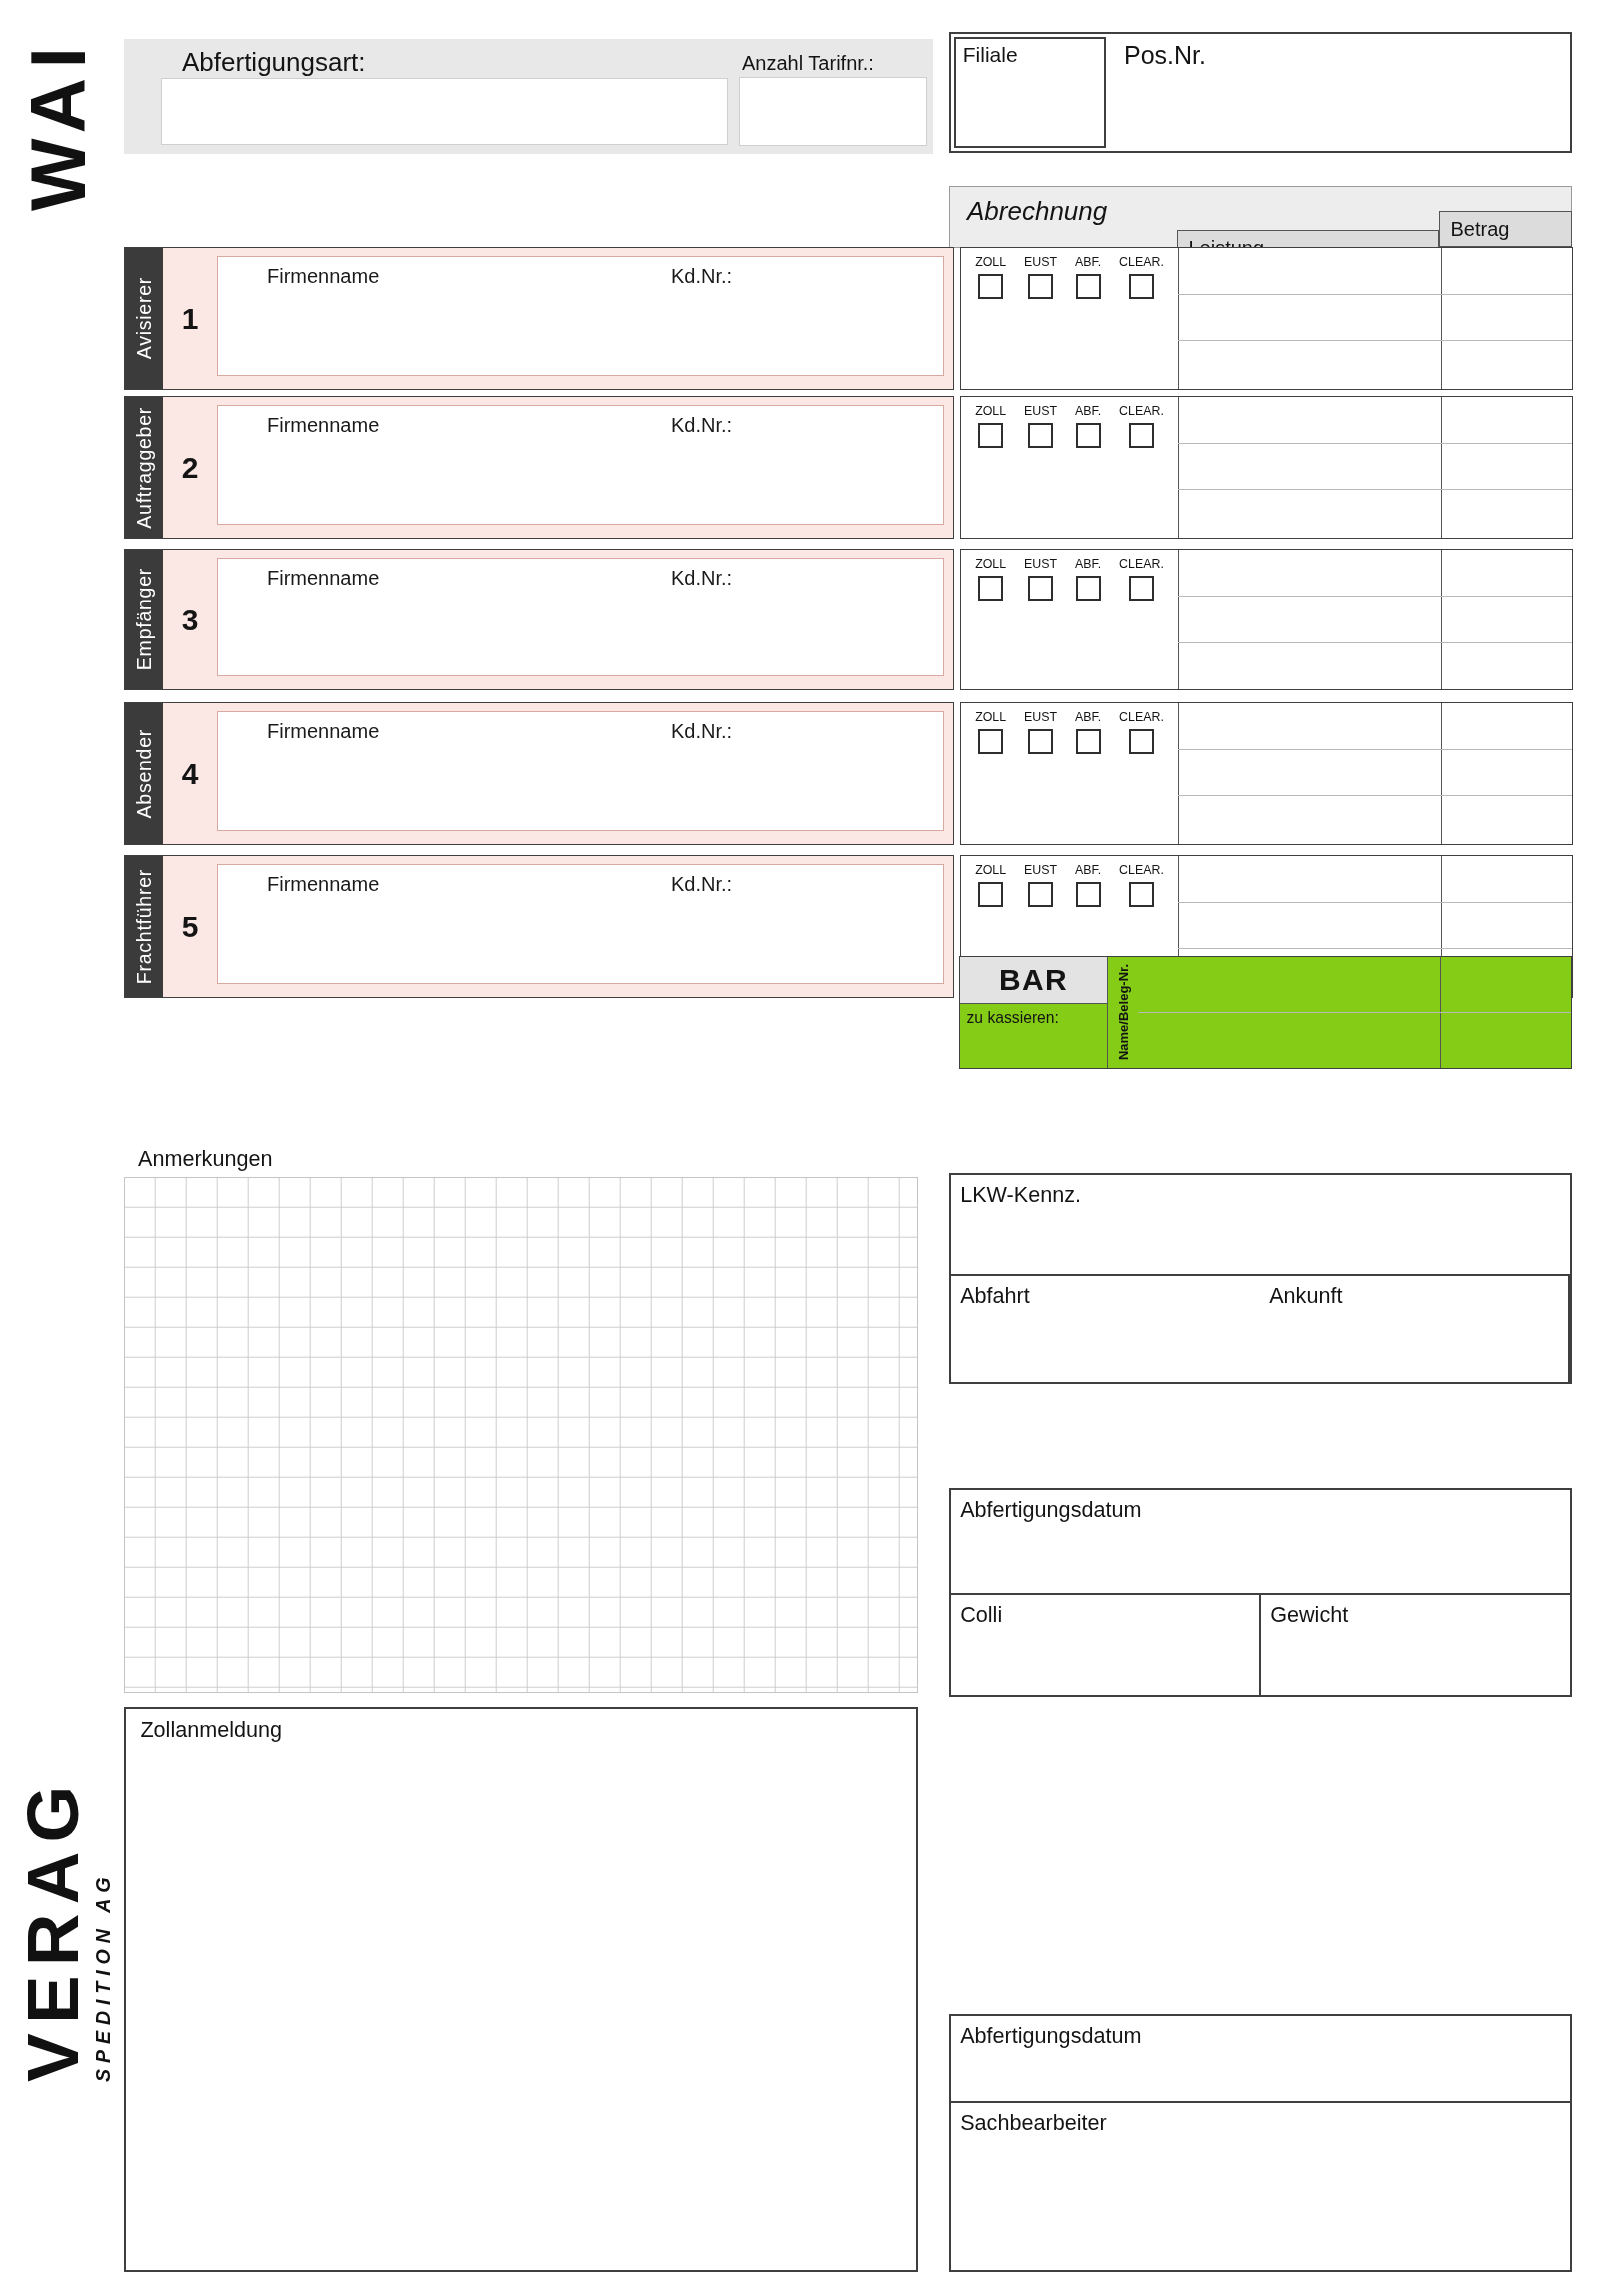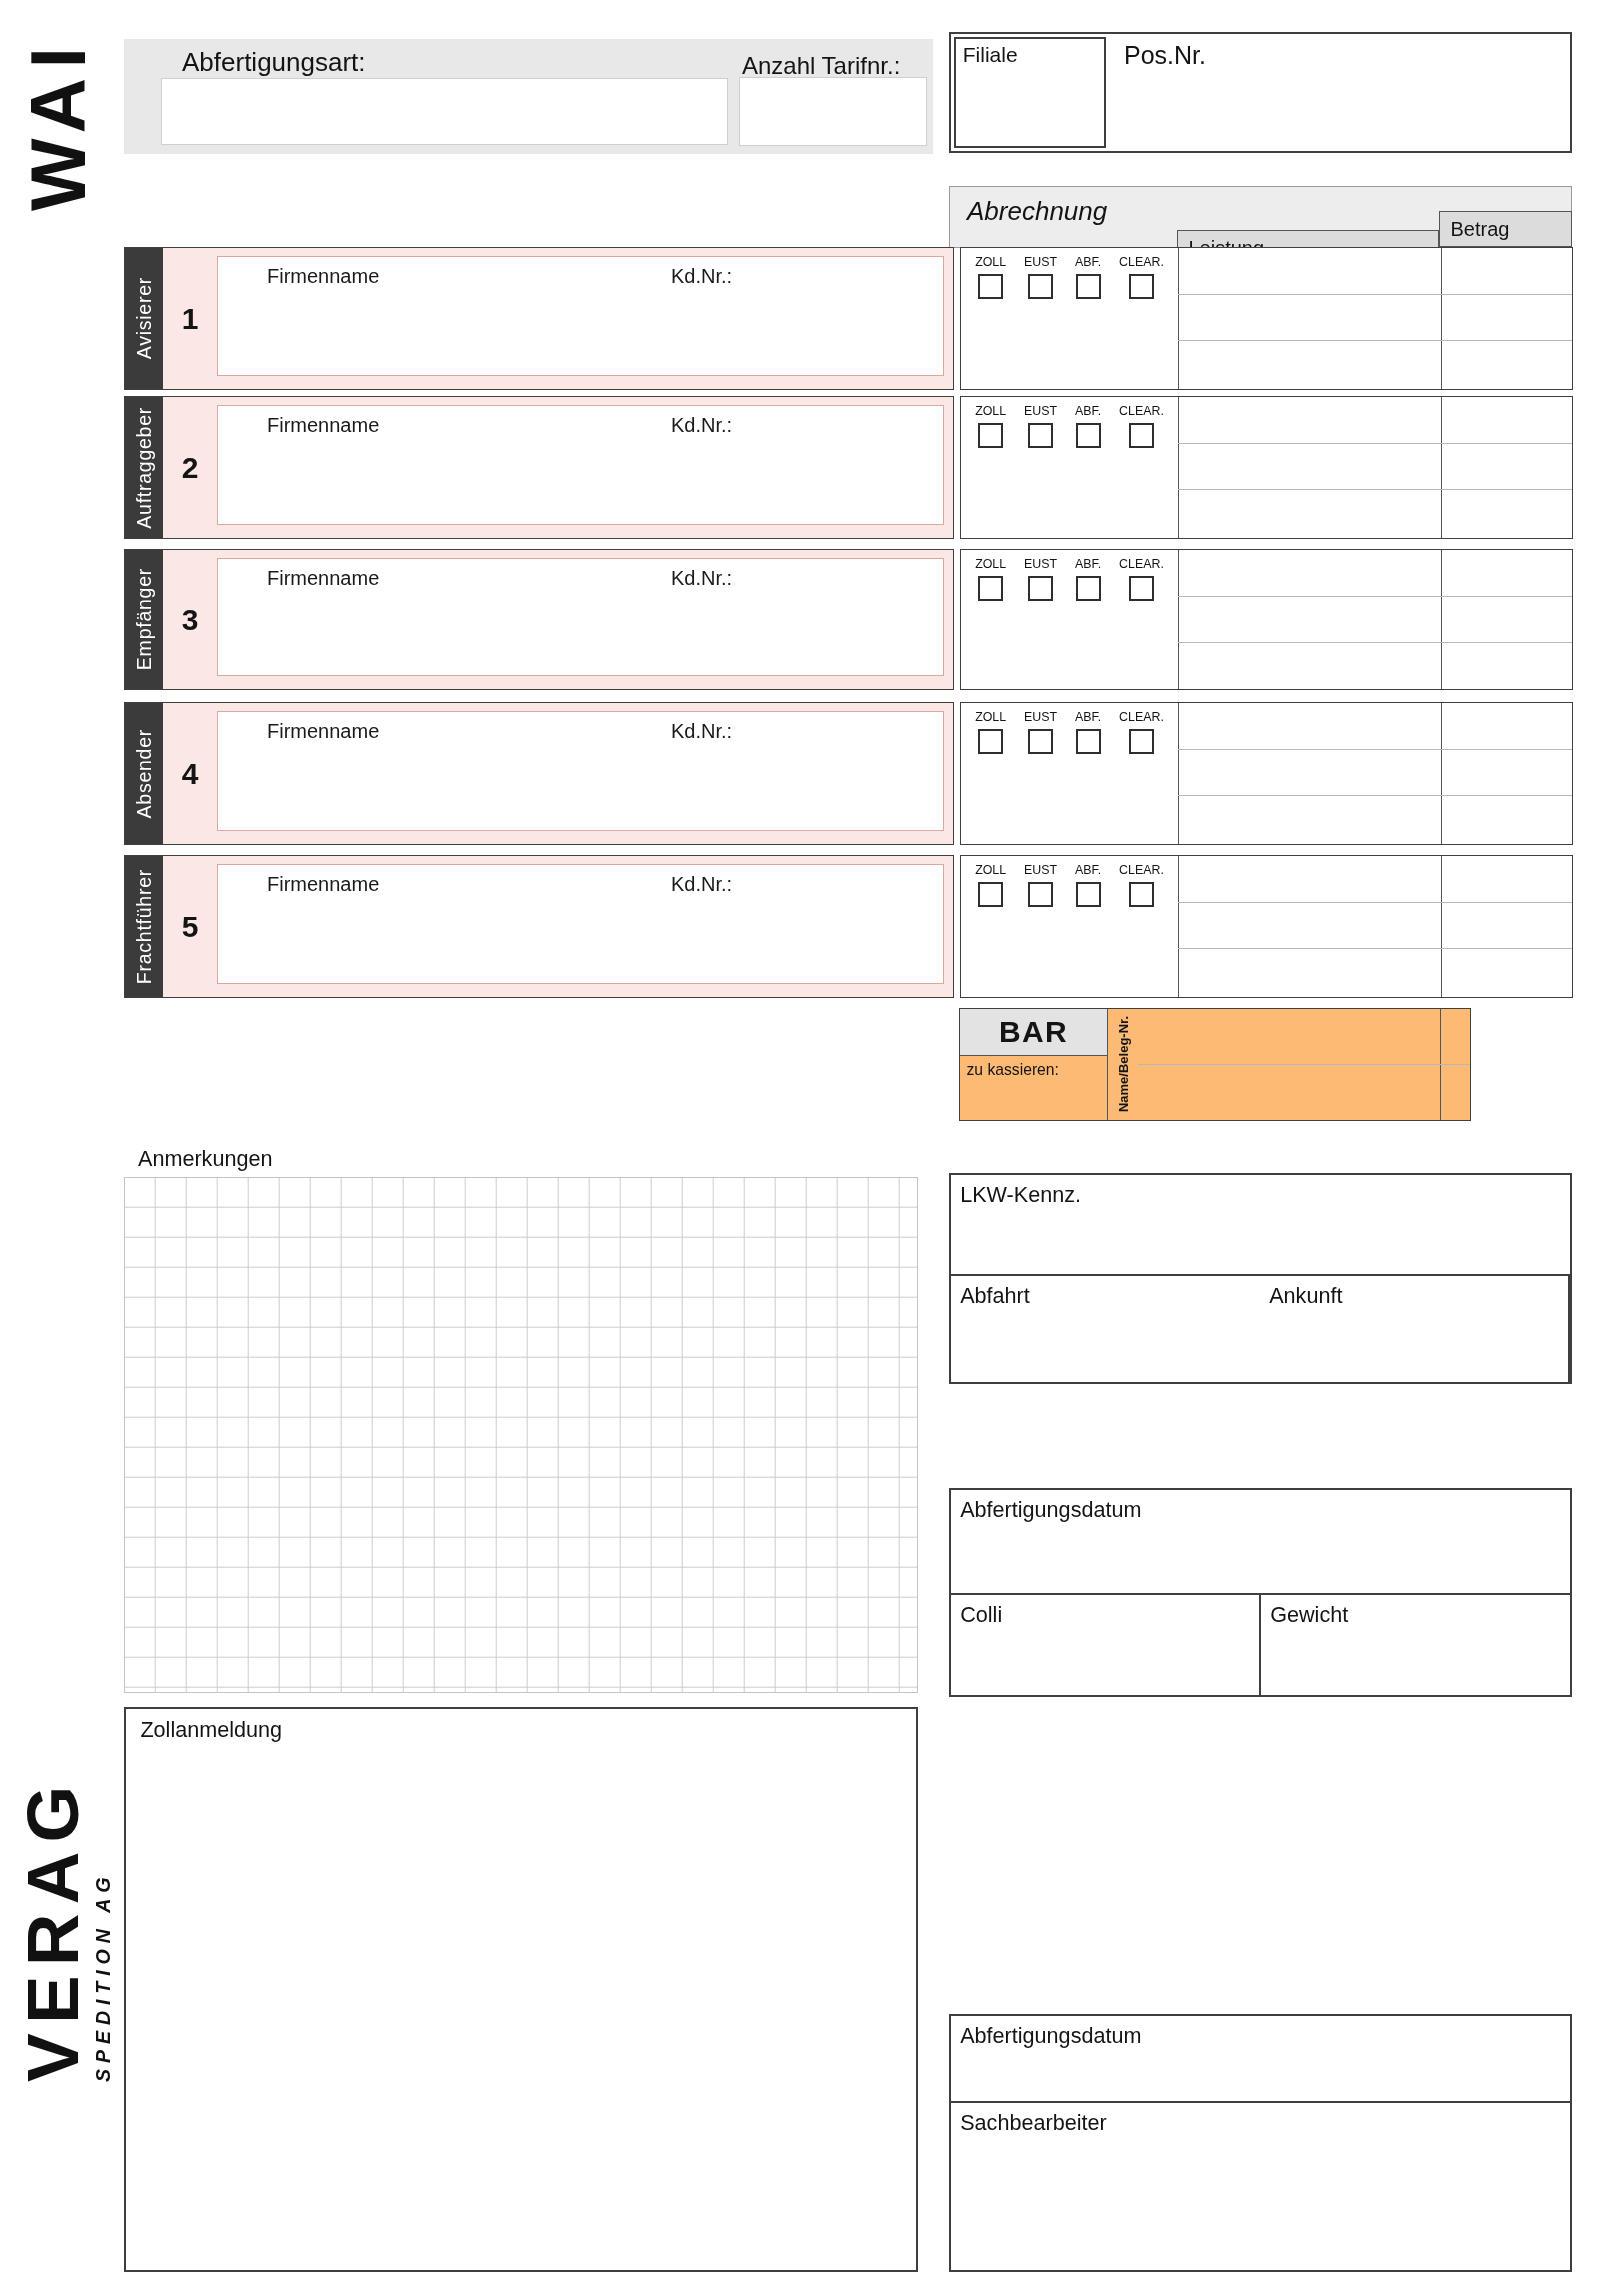--- a/index.html
+++ b/index.html
@@ -79,21 +79,21 @@
 
 <div class="page">
 
   <div class="abs" style="left:19.6px;top:38px;height:220px;display:flex;align-items:flex-start;">
     <span class="vtext wai">WAI</span>
   </div>
 
   <div class="abs gray-block" style="left:124px;top:39px;width:809px;height:115px;">
     <div class="abs" style="left:58px;top:7.9px;font-size:26px;">Abfertigungsart:</div>
     <div class="abs input" style="left:37px;top:39px;width:567px;height:67px;"></div>
-    <div class="abs" style="left:618px;top:13px;font-size:24px;">Anzahl Tarifnr.:</div>
+    <div class="abs" style="left:618px;top:13px;font-size:20px;">Anzahl Tarifnr.:</div>
     <div class="abs input" style="left:615px;top:38px;width:188px;height:69px;"></div>
   </div>
 
   <div class="abs" style="left:949px;top:32px;width:623px;height:121px;border:2px solid var(--dark-border,#3f3f3f);background:#fff;">
     <div class="abs" style="left:3.3px;top:3.3px;width:152px;height:111px;border:2px solid var(--dark-border,#3f3f3f);">
       <span class="abs" style="left:6.5px;top:3.9px;font-size:21px;">Filiale</span>
     </div>
     <span class="abs" style="left:173px;top:6.5px;font-size:25px;">Pos.Nr.</span>
   </div>
 
@@ -295,21 +295,21 @@
       </div>
       <div class="fill" style="left:219px;width:261px;"></div>
       <div class="fill" style="left:481px;right:0;"></div>
       <div class="vline" style="left:217px;"></div>
       <div class="vline" style="left:480px;"></div>
       <div class="hline" style="top:46px;"></div>
       <div class="hline" style="top:92px;"></div>
     </div>
   </div>
 
-  <div class="abs" style="left:959px;top:1008px;width:512px;height:113px;border:1.3px solid var(--dark-border,#3f3f3f);background:#fdba74;">
+  <div class="abs" style="left:959px;top:956px;width:613px;height:113px;border:1.3px solid var(--dark-border,#3f3f3f);background:#84cc16;">
     <div class="abs" style="left:0;top:0;width:148px;height:47px;background:#e3e3e3;border-right:1.3px solid #555;border-bottom:1.3px solid #555;display:flex;align-items:center;justify-content:center;">
       <span style="font-size:30px;font-weight:bold;letter-spacing:1.3px;">BAR</span>
     </div>
     <div class="abs" style="left:0;top:47px;width:148px;bottom:0;border-right:1.3px solid #555;">
       <span class="abs" style="left:6.5px;top:5.2px;font-size:15.7px;">zu kassieren:</span>
     </div>
     <div class="abs" style="left:149px;top:0;width:29px;height:100%;display:flex;align-items:center;justify-content:center;">
       <span class="vtext" style="font-size:13px;font-weight:bold;">Name/Beleg-Nr.</span>
     </div>
     <div class="fill" style="left:179px;width:300px;"></div>

